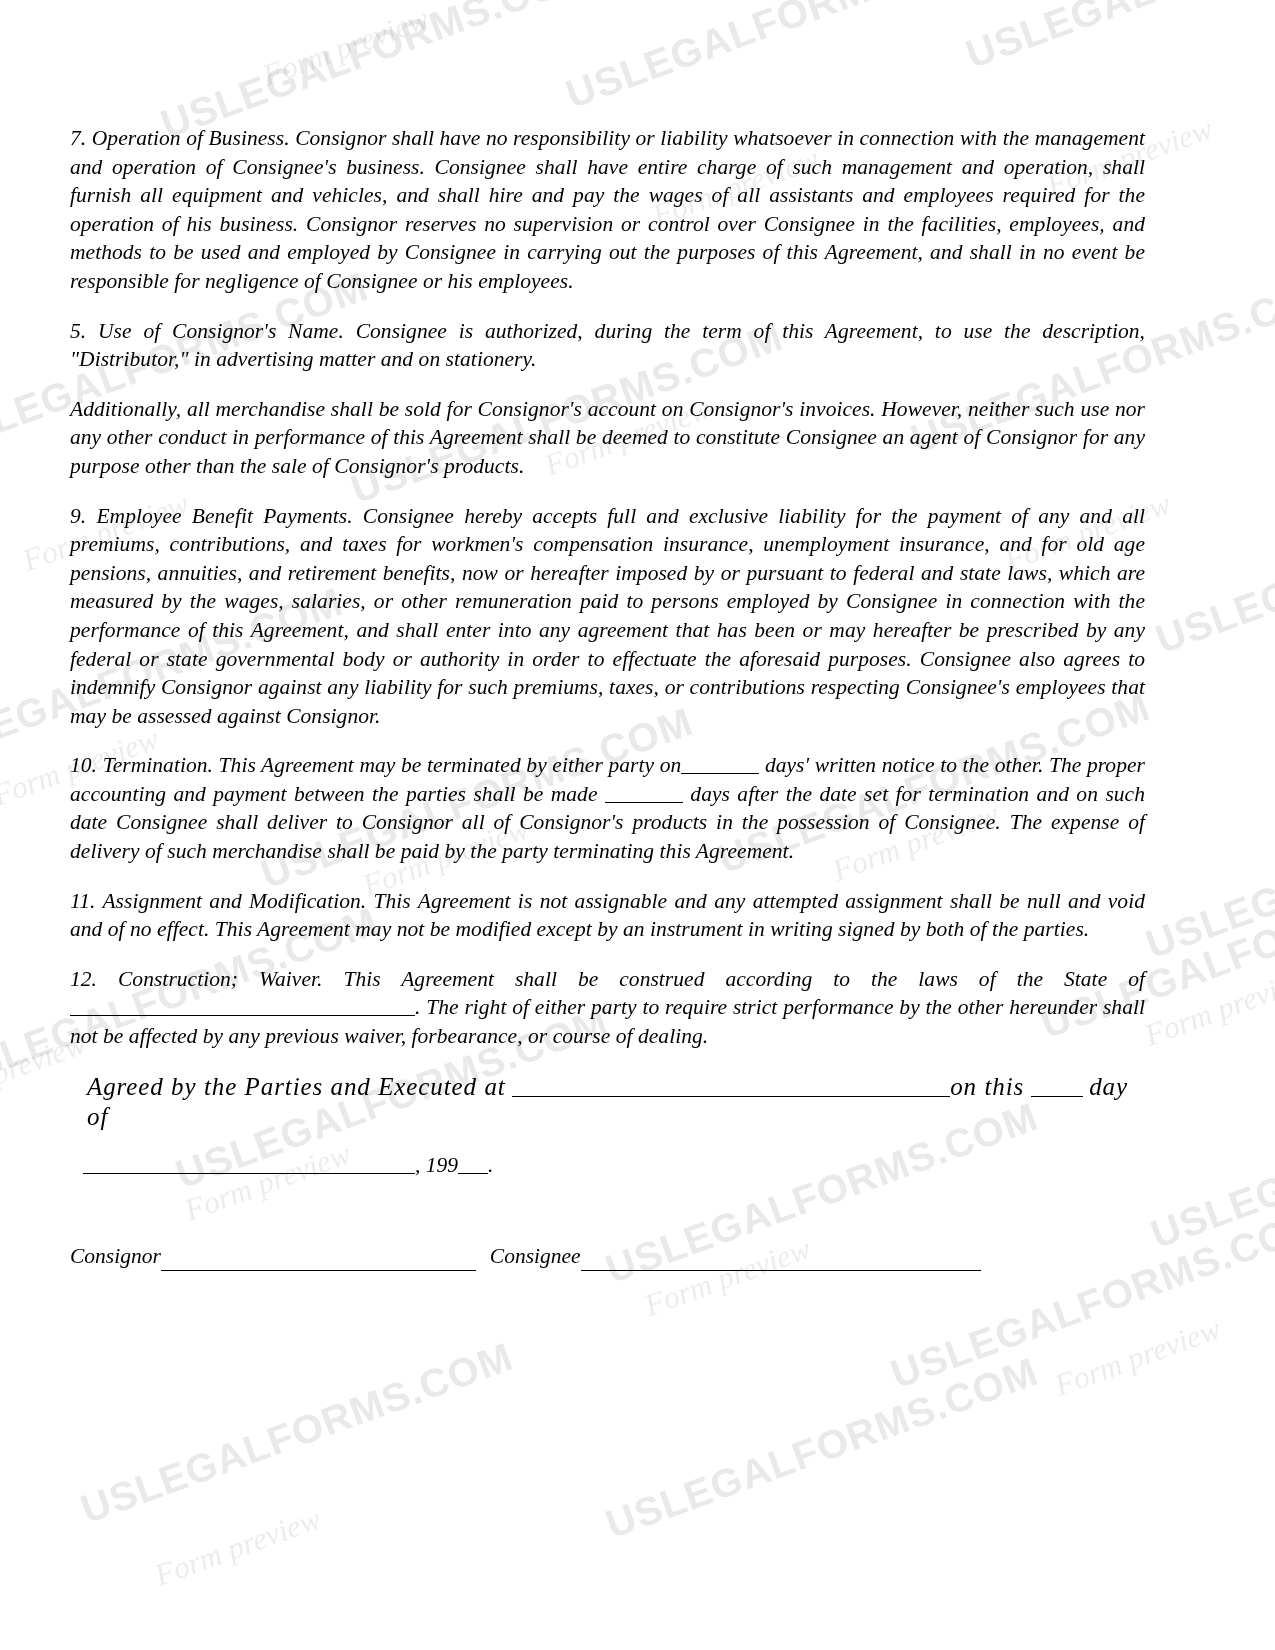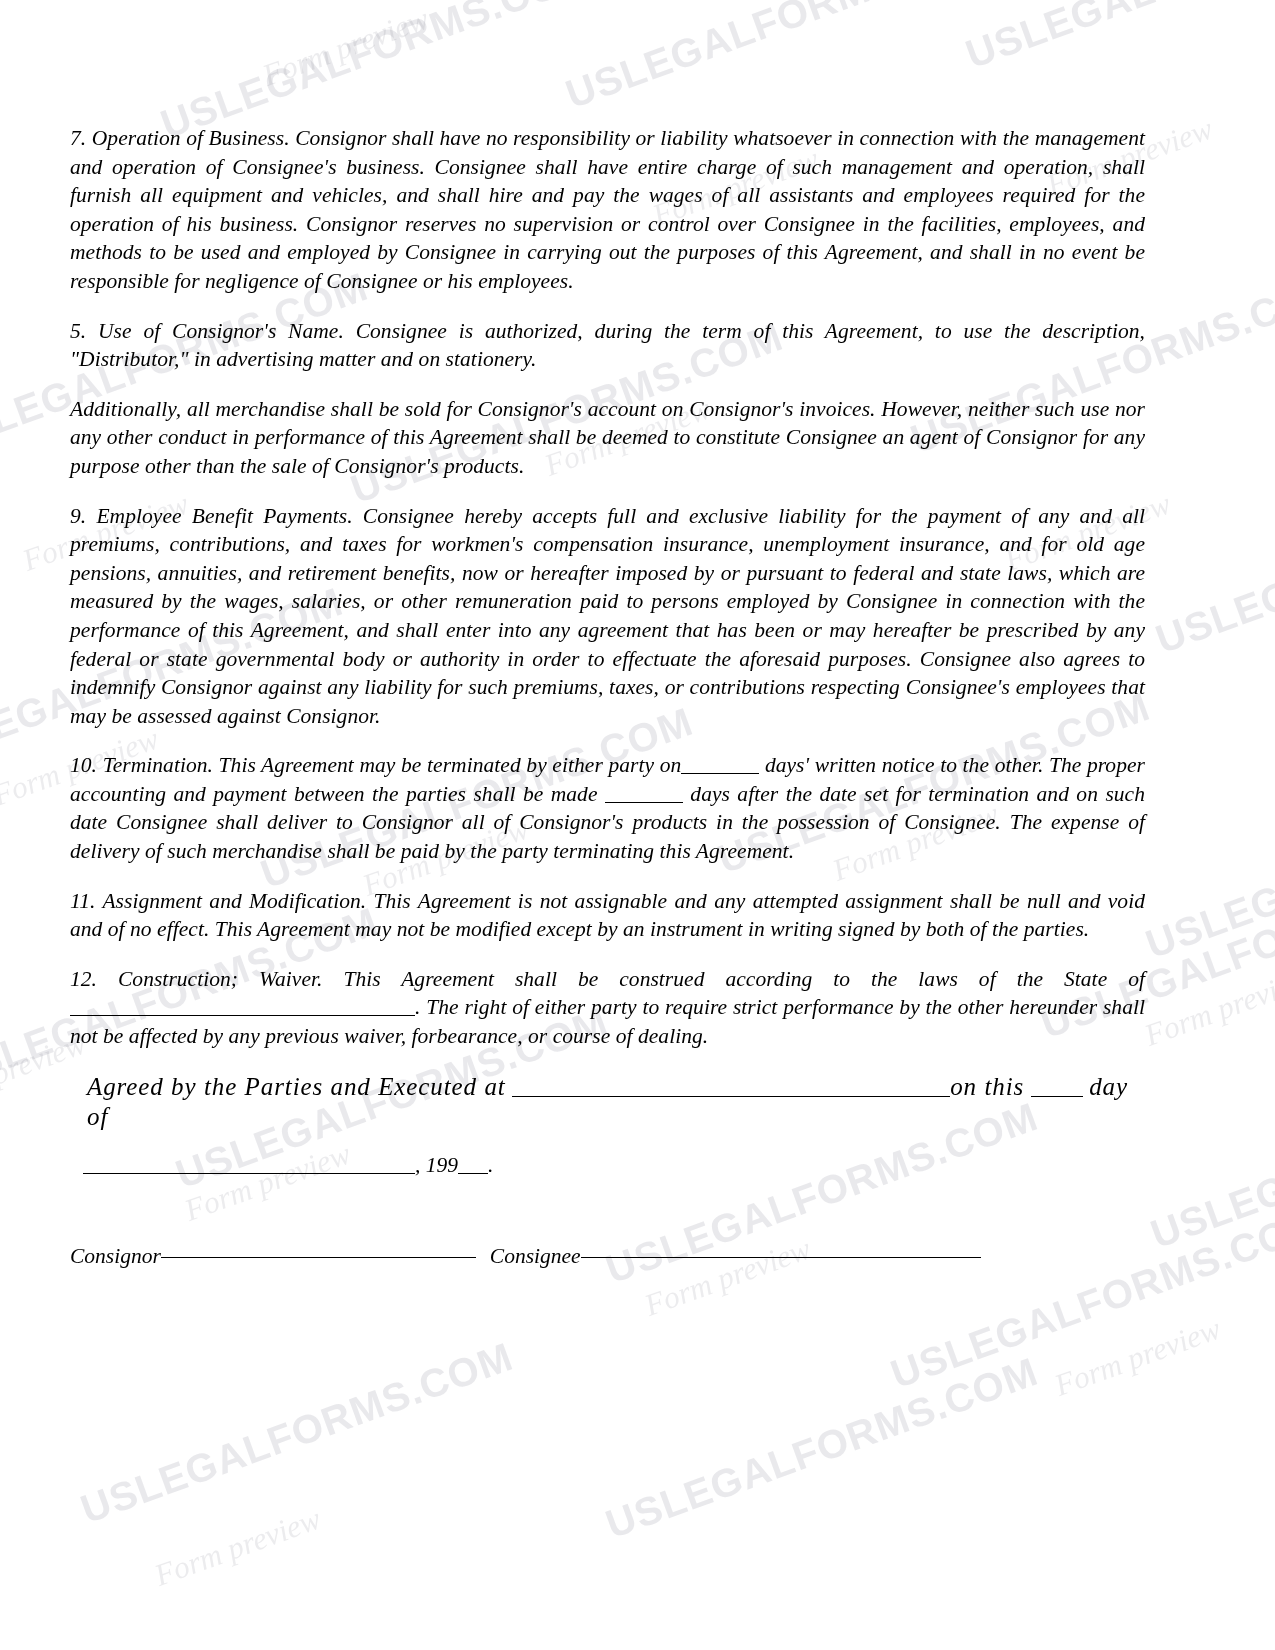--- a/index.html
+++ b/index.html
@@ -83,21 +83,21 @@
     margin: 13px;
   }
 
   .sig-row {
     margin-top: 60px;
     font-size: 21.5px;
     line-height: 30px;
     display: flex;
     align-items: flex-end;
   }
-  .sig-cell { display: flex; align-items: center; }
+  .sig-cell { display: flex; align-items: flex-end; }
   .sig-label { white-space: nowrap; }
   .sig-rule-a { display:inline-block; width: 315px; border-bottom: 1.6px solid #000; height: 3px; }
   .sig-gap { width: 14px; }
   .sig-rule-b { display:inline-block; width: 400px; border-bottom: 1.6px solid #000; height: 3px; }
 
   .attach-row {
     margin-top: 45px;
     font-size: 21.5px;
     line-height: 30px;
   }

